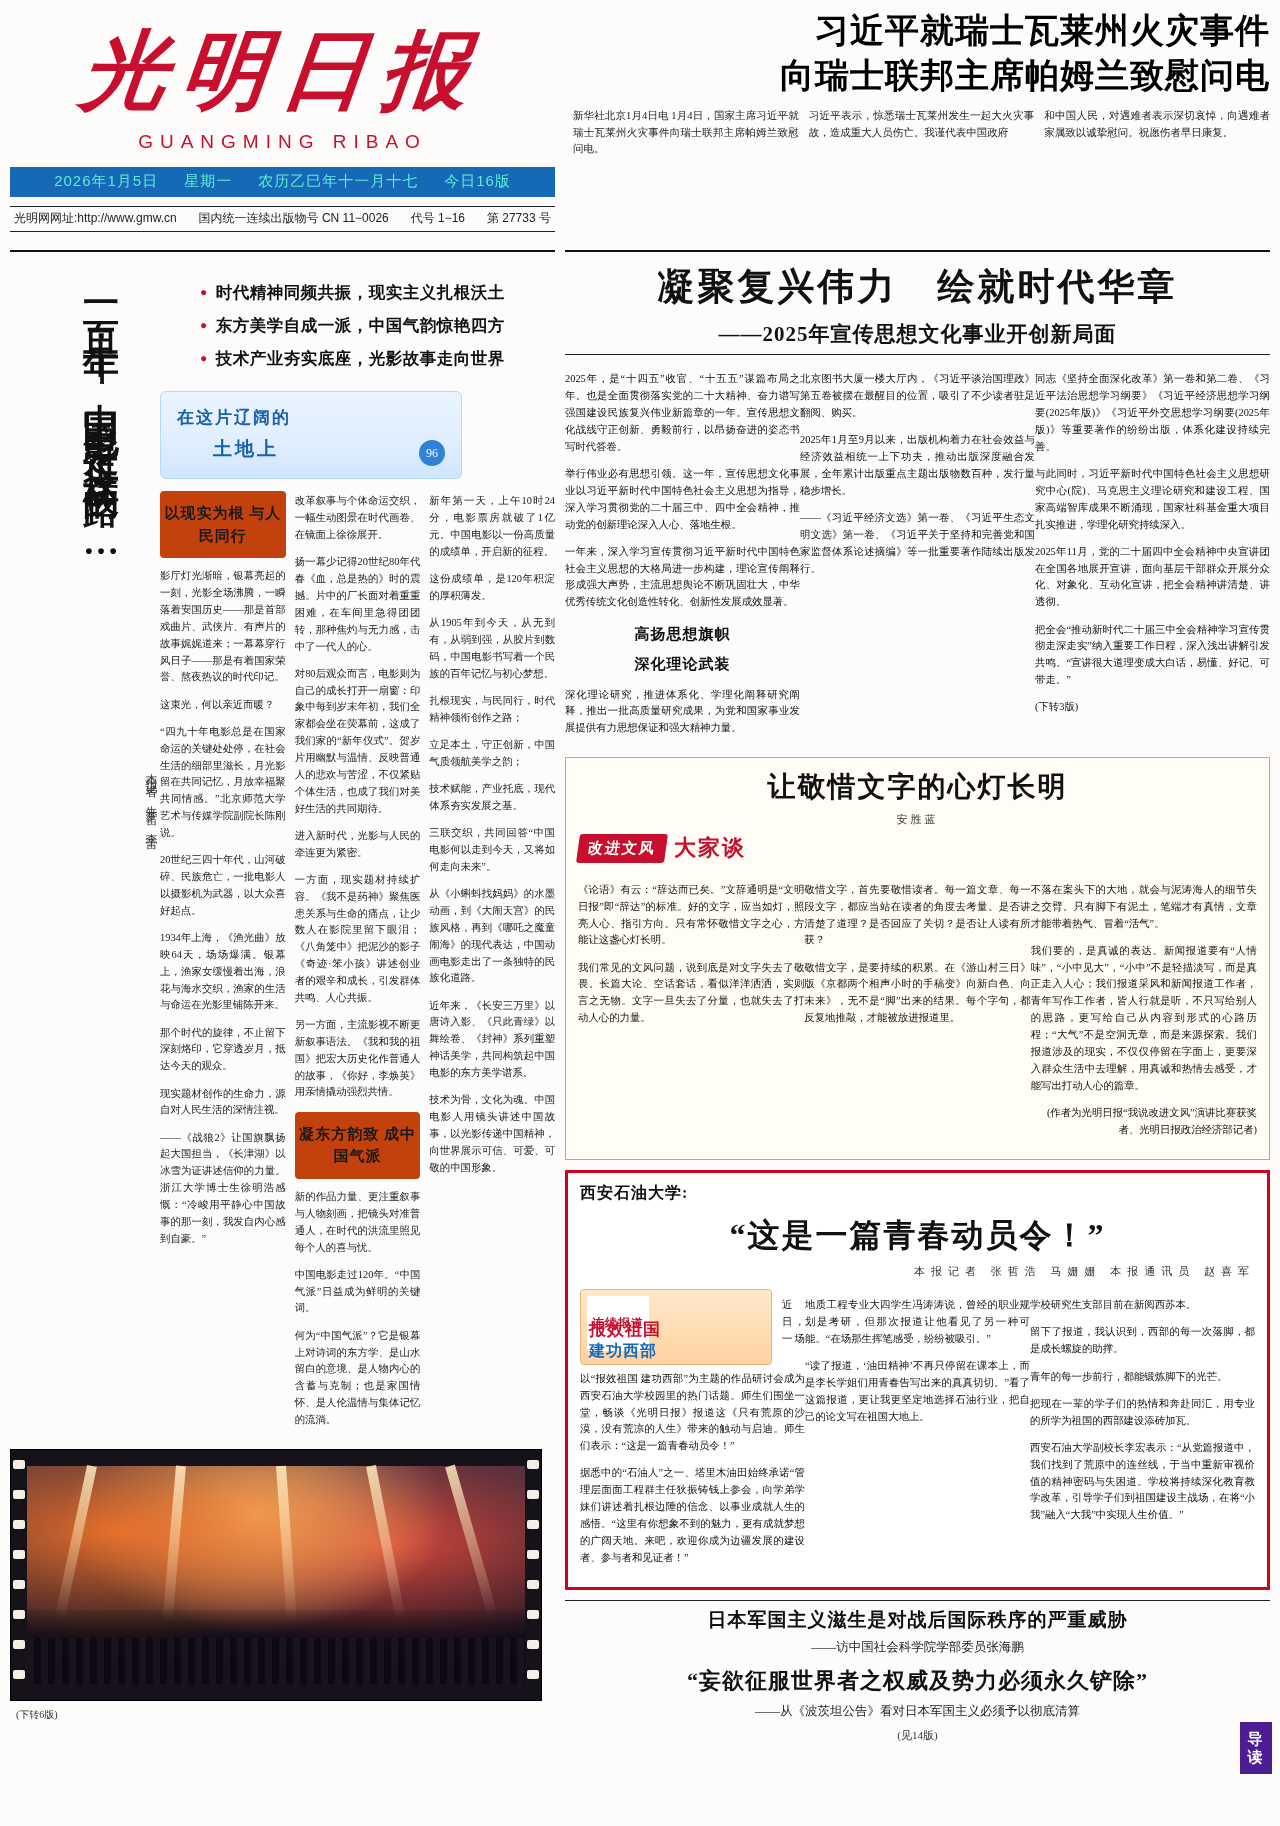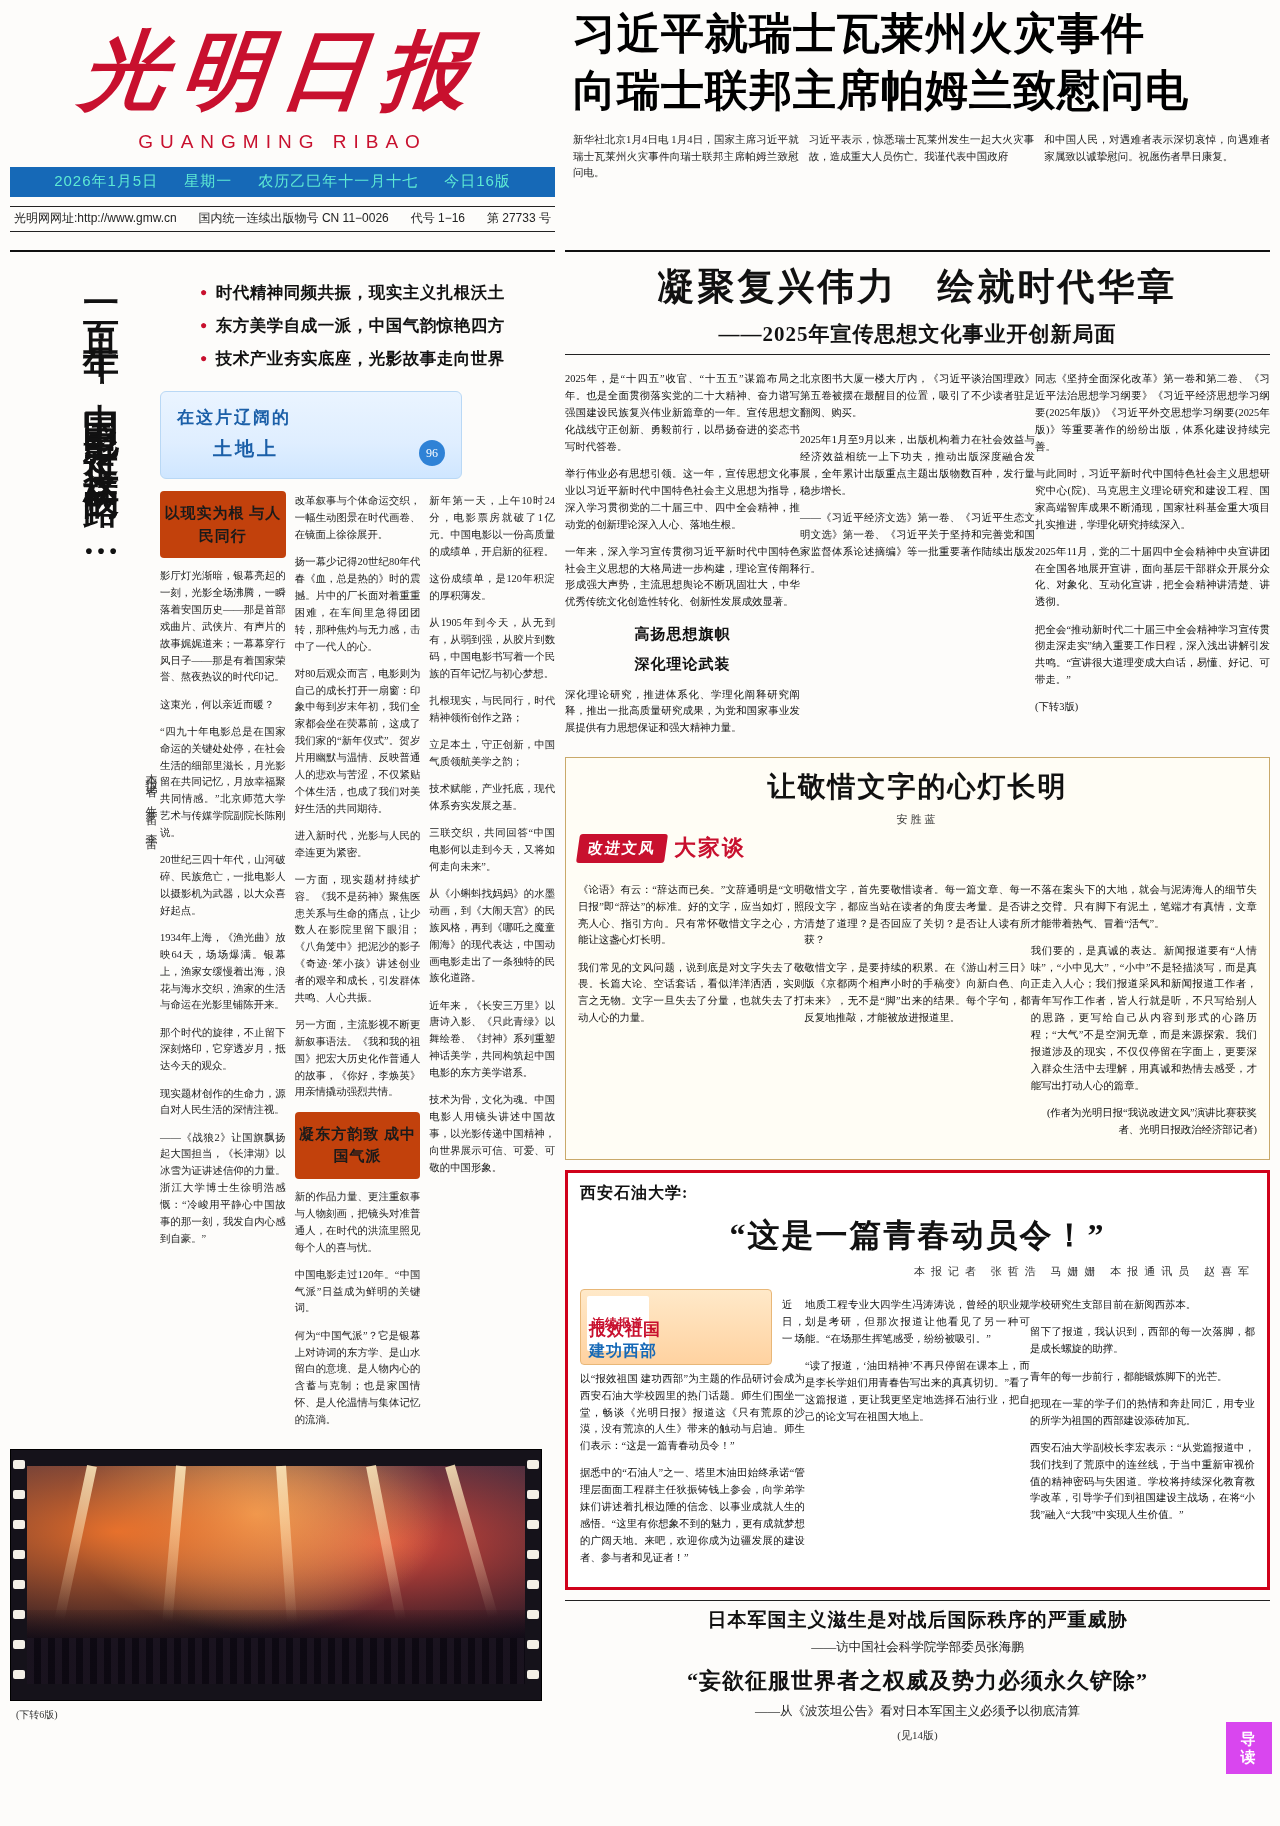--- a/index.html
+++ b/index.html
@@ -35,22 +35,22 @@
     font-size:15px;font-family:"Liberation Sans",sans-serif;letter-spacing:1px;
   }
   .issue-line{
     margin-top:9px;border-top:1px solid #222;border-bottom:1px solid #222;
     height:24px;display:flex;align-items:center;justify-content:space-between;
     font-size:12px;padding:0 4px;font-family:"Liberation Sans",sans-serif;color:#222;
   }
 
   .top-right{flex:1;padding-left:18px;}
   .headline-main{
-    font-size:43px;font-weight:bold;line-height:1.33;letter-spacing:1px;
-    text-align:left;color:#000;font-family:Liberation Mono, monospace;
+    font-size:34px;font-weight:bold;line-height:1.33;letter-spacing:1px;
+    text-align:right;color:#000;font-family:Liberation Serif, serif;
   }
   .lead-cols{display:flex;gap:10px;margin-top:10px;font-size:10.5px;line-height:1.55;color:#222;}
   .lead-cols div{flex:1;text-align:justify;}
 
   
   .hr-thin{border-top:1px solid #222;margin:6px 0;}
   .hr-thick{border-top:2px solid #111;margin:6px 0;}
 
   
   .sec2{margin-top:10px;}
@@ -150,22 +150,22 @@
   .report-badge .big2{position:absolute;left:8px;top:48px;color:#1669b7;font-size:16px;font-weight:bold;letter-spacing:1px;}
 
   .bottom-block{margin-top:10px;text-align:center;}
   .bb1{font-size:19px;font-weight:bold;letter-spacing:1px;}
   .bb2{font-size:12.5px;margin-top:6px;color:#222;}
   .bb3{font-size:22px;font-weight:bold;margin-top:10px;letter-spacing:1px;}
   .bb4{font-size:12.5px;margin-top:7px;color:#222;}
   .bb5{font-size:11px;margin-top:8px;color:#333;}
 
   .daodu{
-    position:absolute;right:-2px;bottom:10px;width:26px;background:#d946ef;color:#fff;
-    text-align:center;font-size:15px;font-weight:bold;padding:8px 10px;line-height:1.2;letter-spacing:2px;
+    position:absolute;right:-2px;bottom:10px;width:26px;background:#4c1d95;color:#fff;
+    text-align:center;font-size:15px;font-weight:bold;padding:8px 3px;line-height:1.2;letter-spacing:2px;
   }
 </style>
 </head>
 <body>
 
 <div class="page">
 
   <div class="top">
 
     <div class="masthead">

